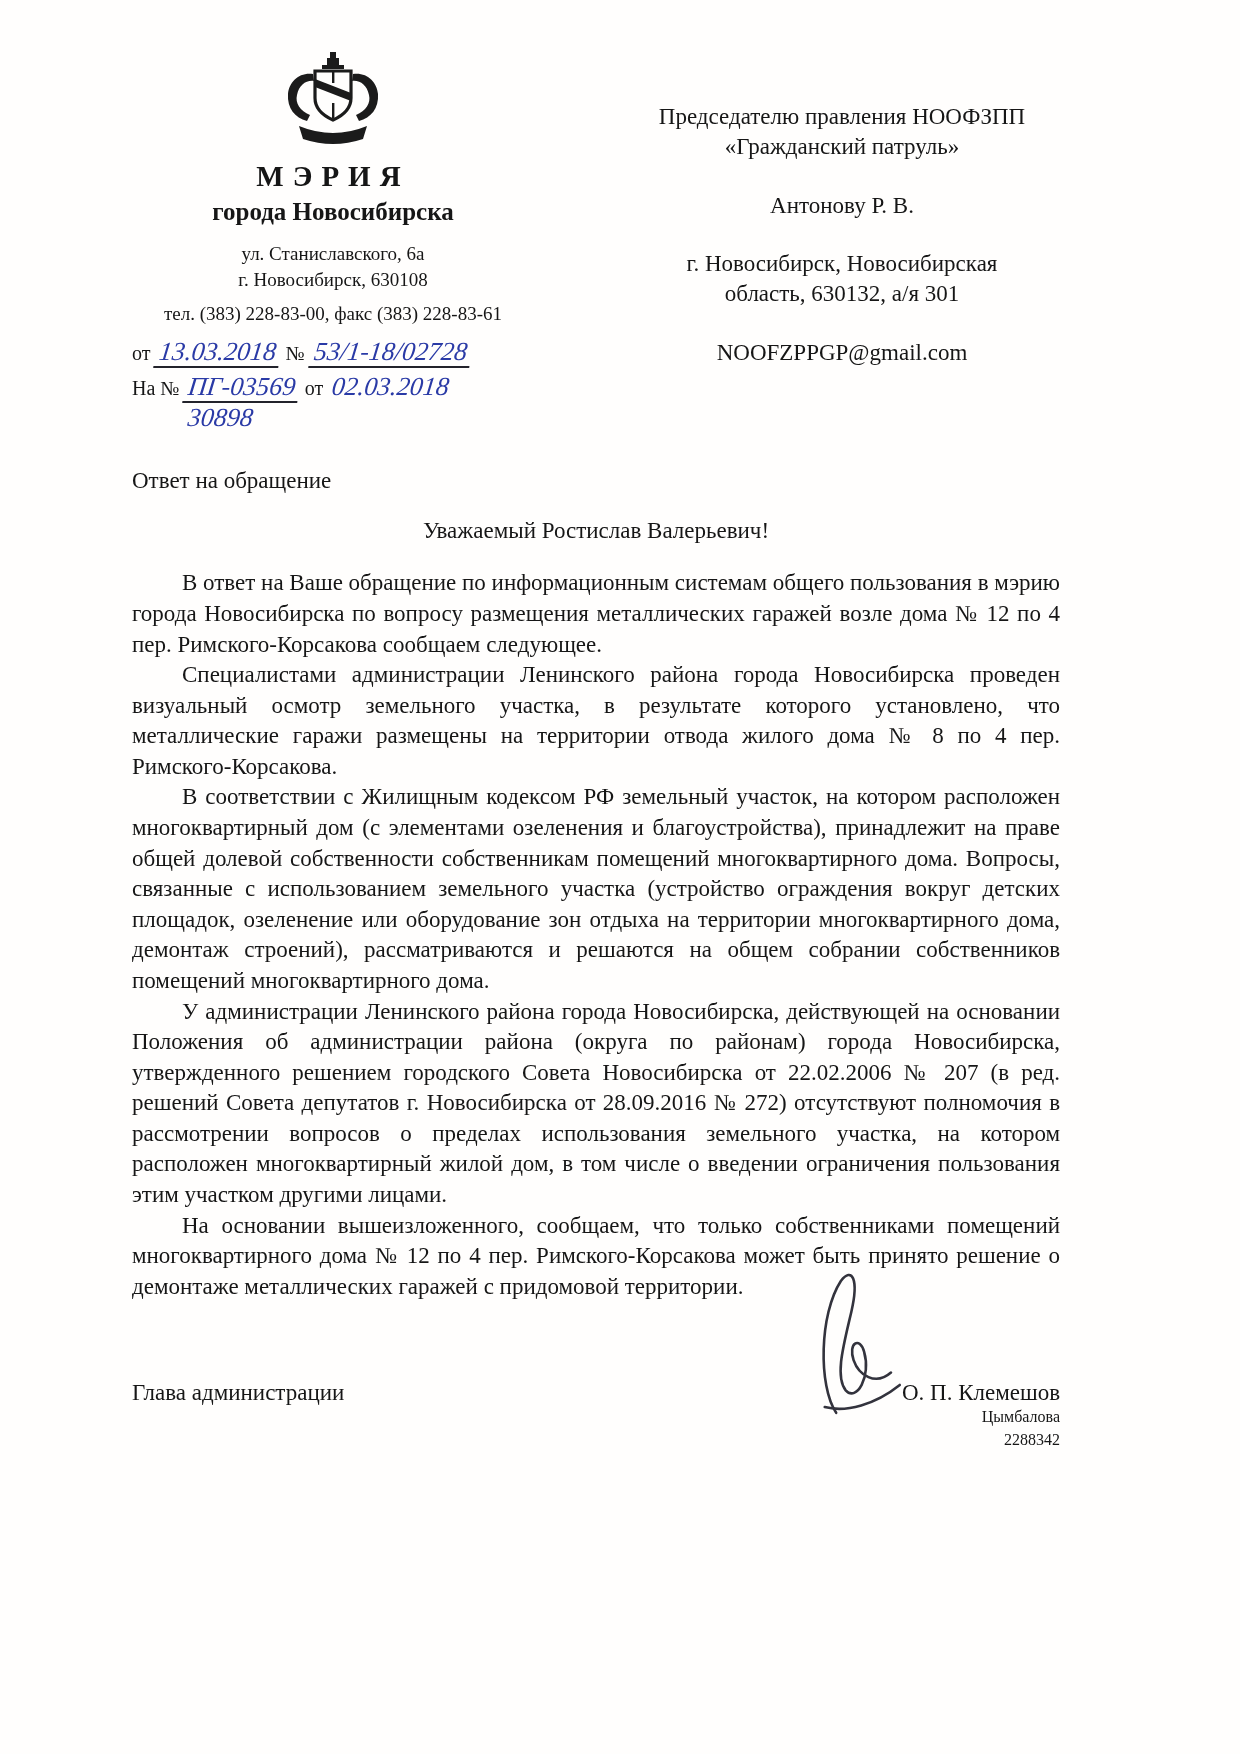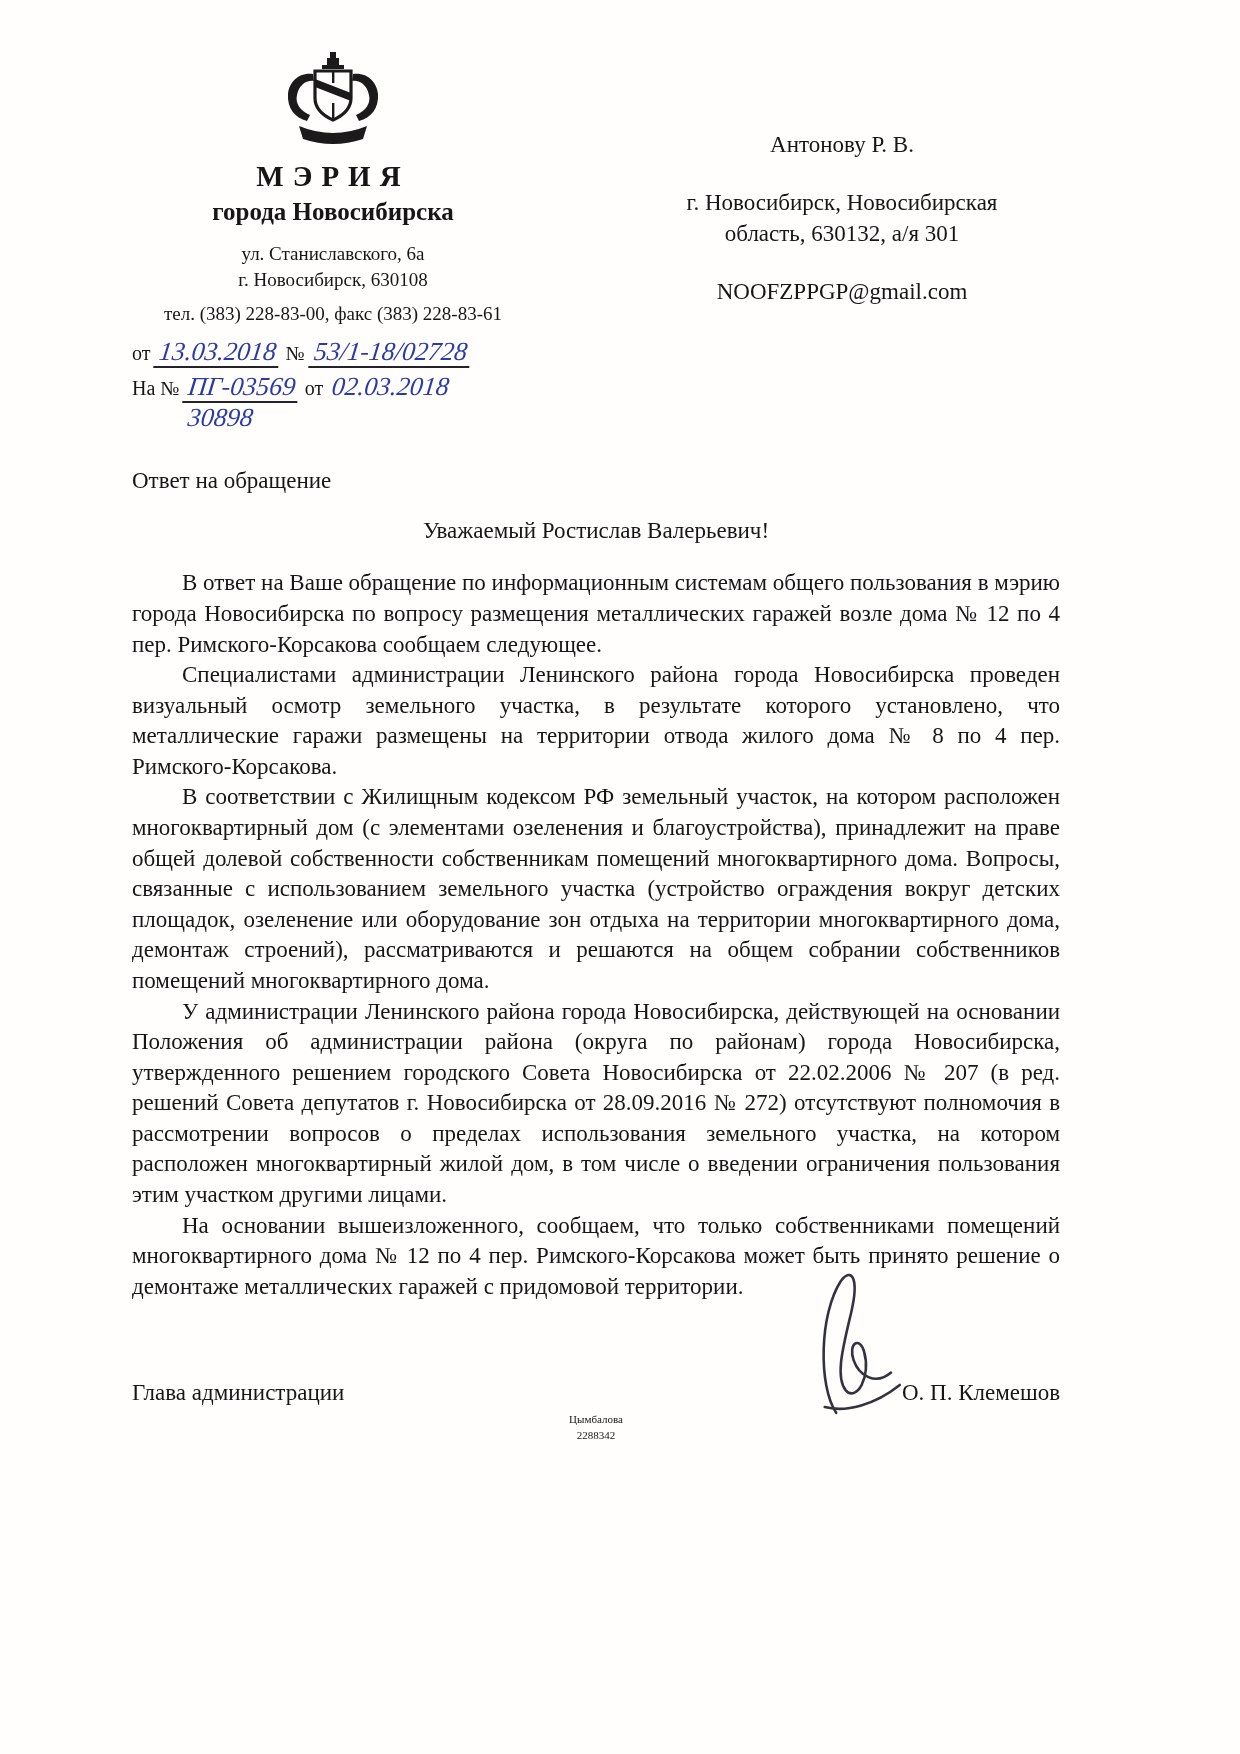--- a/index.html
+++ b/index.html
@@ -62,21 +62,21 @@
   }
   .signoff-right { position: relative; }
   .signature-svg {
     position: absolute;
     right: 148px;
     bottom: -12px;
     width: 120px;
     height: 150px;
     transform: rotate(-12deg);
   }
-  .executor { margin-top: 6px; font-size: 11px; line-height: 1.4; text-align: center; }
+  .executor { font-size: 16px; line-height: 1.4; text-align: right; }
 </style>
 </head>
 <body>
 
 <div class="page">
 
   <div class="header">
 
     <div class="sender">
       <div class="emblem-wrap">
@@ -117,20 +117,22 @@
           <span class="hand">02.03.2018</span>
         </div>
         <div class="ref-row stamp-number">
           <span class="hand">30898</span>
         </div>
       </div>
     </div>
 
     <div class="recipient">
       <div class="grp">
+        <div>Председателю правления НООФЗПП</div>
+        <div>«Гражданский патруль»</div>
       </div>
       <div class="grp">Антонову Р. В.</div>
       <div class="grp">
         <div>г. Новосибирск, Новосибирская</div>
         <div>область, 630132, а/я 301</div>
       </div>
       <div>NOOFZPPGP@gmail.com</div>
     </div>
 
   </div>

